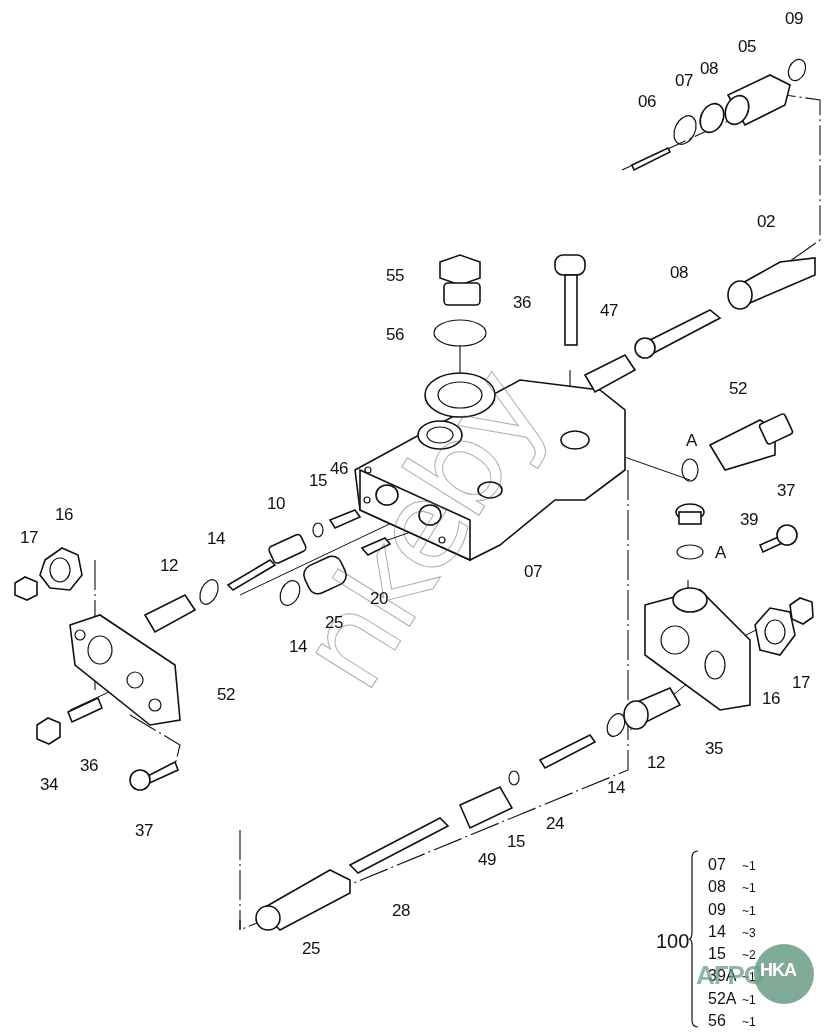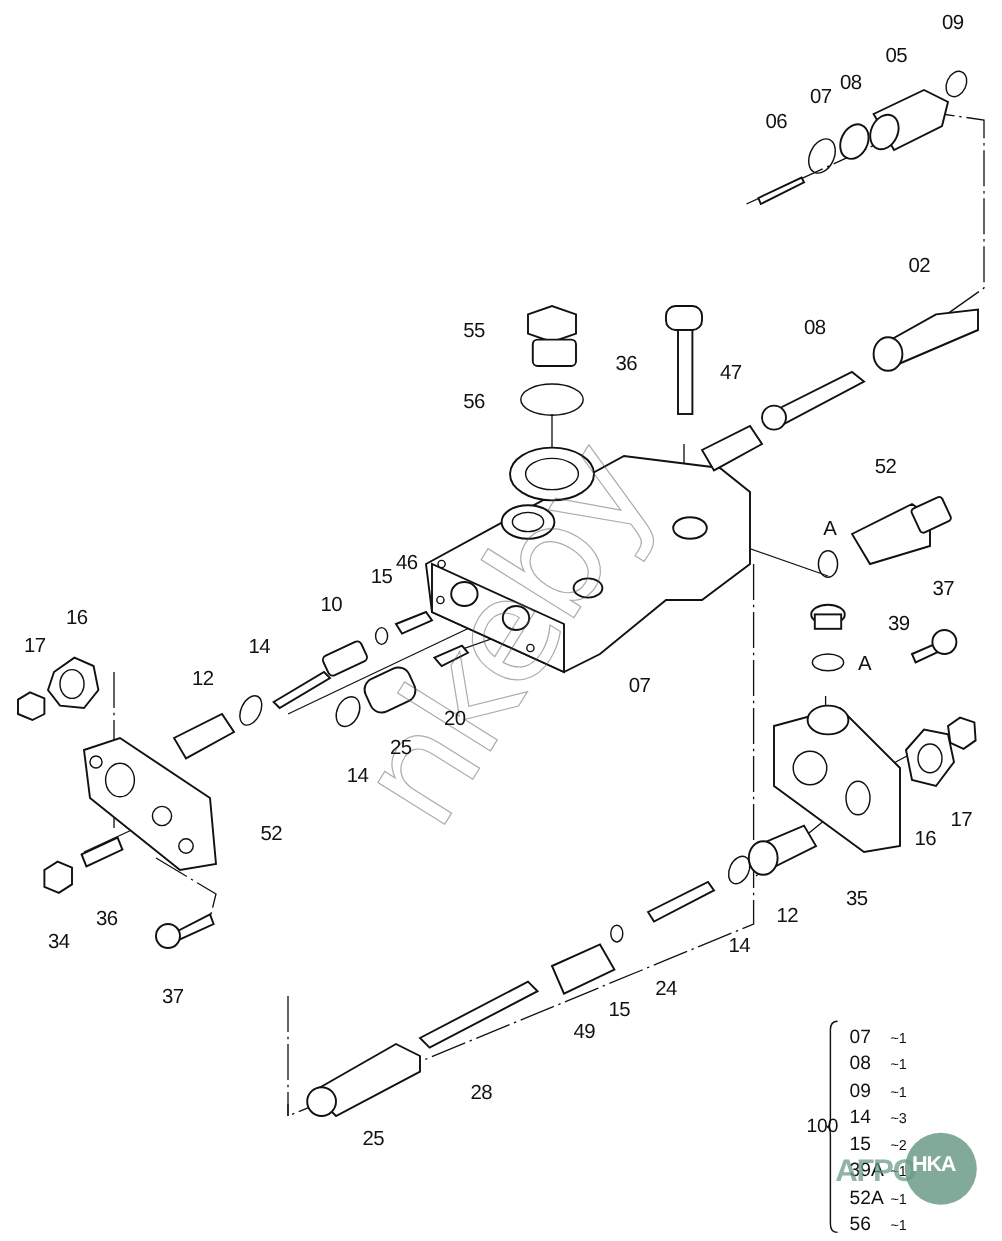--- a/index.html
+++ b/index.html
@@ -6,21 +6,21 @@
   body { width: 835px; height: 1034px; position: relative; overflow: hidden;
          font-family: "Liberation Sans", sans-serif; }
   #diagram { position: absolute; left: 0; top: 0; width: 835px; height: 1034px; }
   .part { fill: #ffffff; stroke: #111; stroke-width: 1.6; }
   .part-thin { fill: none; stroke: #111; stroke-width: 1.2; }
   .leader { stroke: #111; stroke-width: 1; fill: none; }
   .dash { stroke: #111; stroke-width: 1.1; fill: none; stroke-dasharray: 30 4 2 4; }
   .label { position: absolute; font-size: 17px; color: #111; line-height: 1;
            font-family: "Liberation Sans", sans-serif; letter-spacing: -0.5px; }
   .kit { position: absolute; left: 656px; top: 846px; }
-  .kit-num { position: absolute; left: 0; top: 84px; font-size: 16px; color: #111; margin-left: 16px; }
+  .kit-num { position: absolute; left: 0; top: 84px; font-size: 20px; color: #111; }
   .kit-brace { position: absolute; left: 33px; top: 4px; width: 10px; height: 178px; }
   .kit-list { position: absolute; left: 44px; top: 2px; margin: 8px; padding: 0; list-style: none; }
   .kit-list li { height: 22.3px; font-size: 16px; color: #111; white-space: nowrap; }
   .kit-list .code { display: inline-block; width: 34px; }
   .kit-list .qty { font-size: 12px; }
   .wm { position: absolute; font-family: "DejaVu Sans", sans-serif; color: rgba(120,120,120,0.35);
         font-size: 120px; transform: rotate(-58deg); left: 250px; top: 460px; letter-spacing: -4px;
         -webkit-text-stroke: 1px rgba(90,90,90,0.5); color: transparent; }
   .logo { position: absolute; left: 696px; top: 944px; width: 140px; height: 60px; }
   .logo-circle { position: absolute; left: 58px; top: 0; width: 60px; height: 60px; border-radius: 50%;

